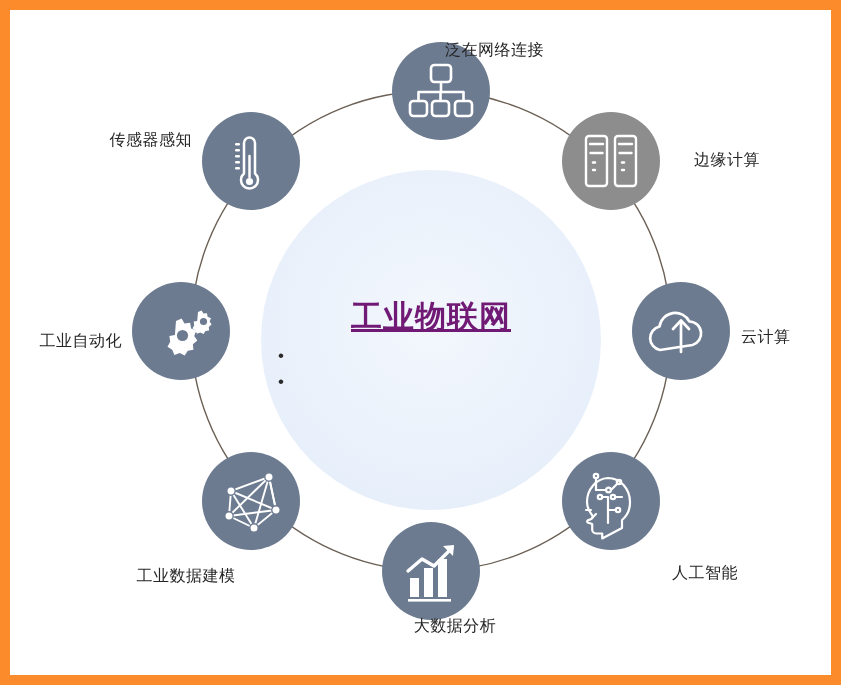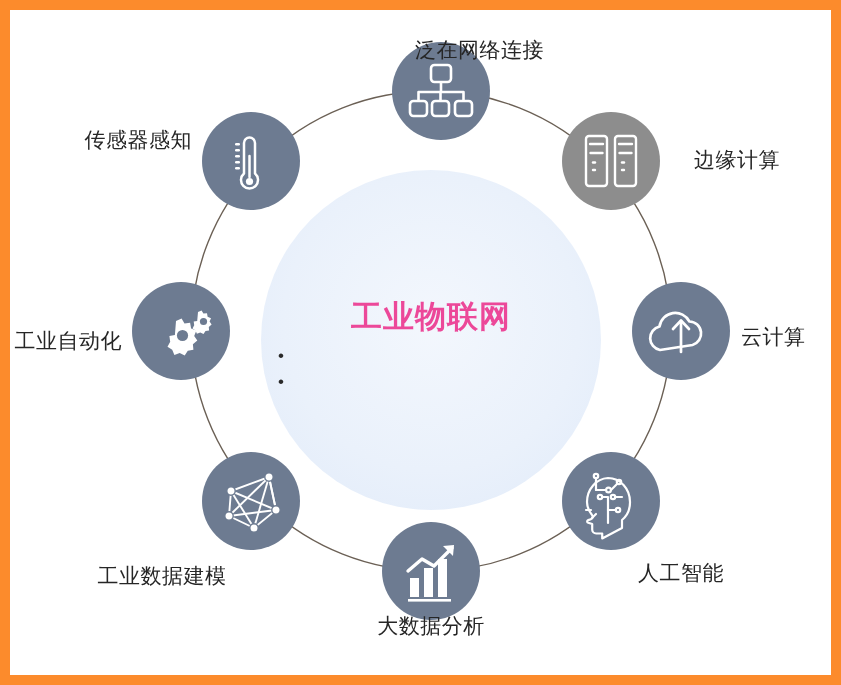--- a/index.html
+++ b/index.html
@@ -56,25 +56,26 @@
     position: absolute;
     left: 241px;
     top: 290px;
     width: 360px;
     text-align: center;
     z-index: 12;
   }
   #center-title {
     font-size: 31px;
     font-weight: bold;
-    color: #ec4899;
+    color: #701a75;
     letter-spacing: 1px;
     line-height: 1.1;
     margin: 0 0 13px 0;
     white-space: nowrap;
+    text-decoration: underline;
   }
   .bullet-row {
     display: flex;
     align-items: baseline;
     justify-content: flex-start;
     margin: 0 0 9px 0;
     padding-left: 22px;
   }
   .bullet-dot {
     width: 16px;
@@ -86,29 +87,29 @@
   .bullet-label {
     font-size: 20px;
     color: #1d1d1d;
     white-space: nowrap;
     letter-spacing: 0.5px;
   }
 
   
   .node-label {
     position: absolute;
-    font-size: 21px;
+    font-size: 16px;
     color: #262626;
     white-space: nowrap;
     z-index: 15;
     letter-spacing: 0.5px;
   }
   .lbl-right { transform: translate(0, -50%); }
   .lbl-left  { transform: translate(-100%, -50%); }
-  .lbl-ctr   { transform: translate(-50%, -50%); }
+  .lbl-ctr   { transform: translate(-50%, -50%); margin-left: 24px; }
 </style>
 </head>
 <body>
 
 <div id="canvas">
 
   <div id="stage">
 
     <svg id="diagram" viewBox="0 0 821 665">
       <defs>

